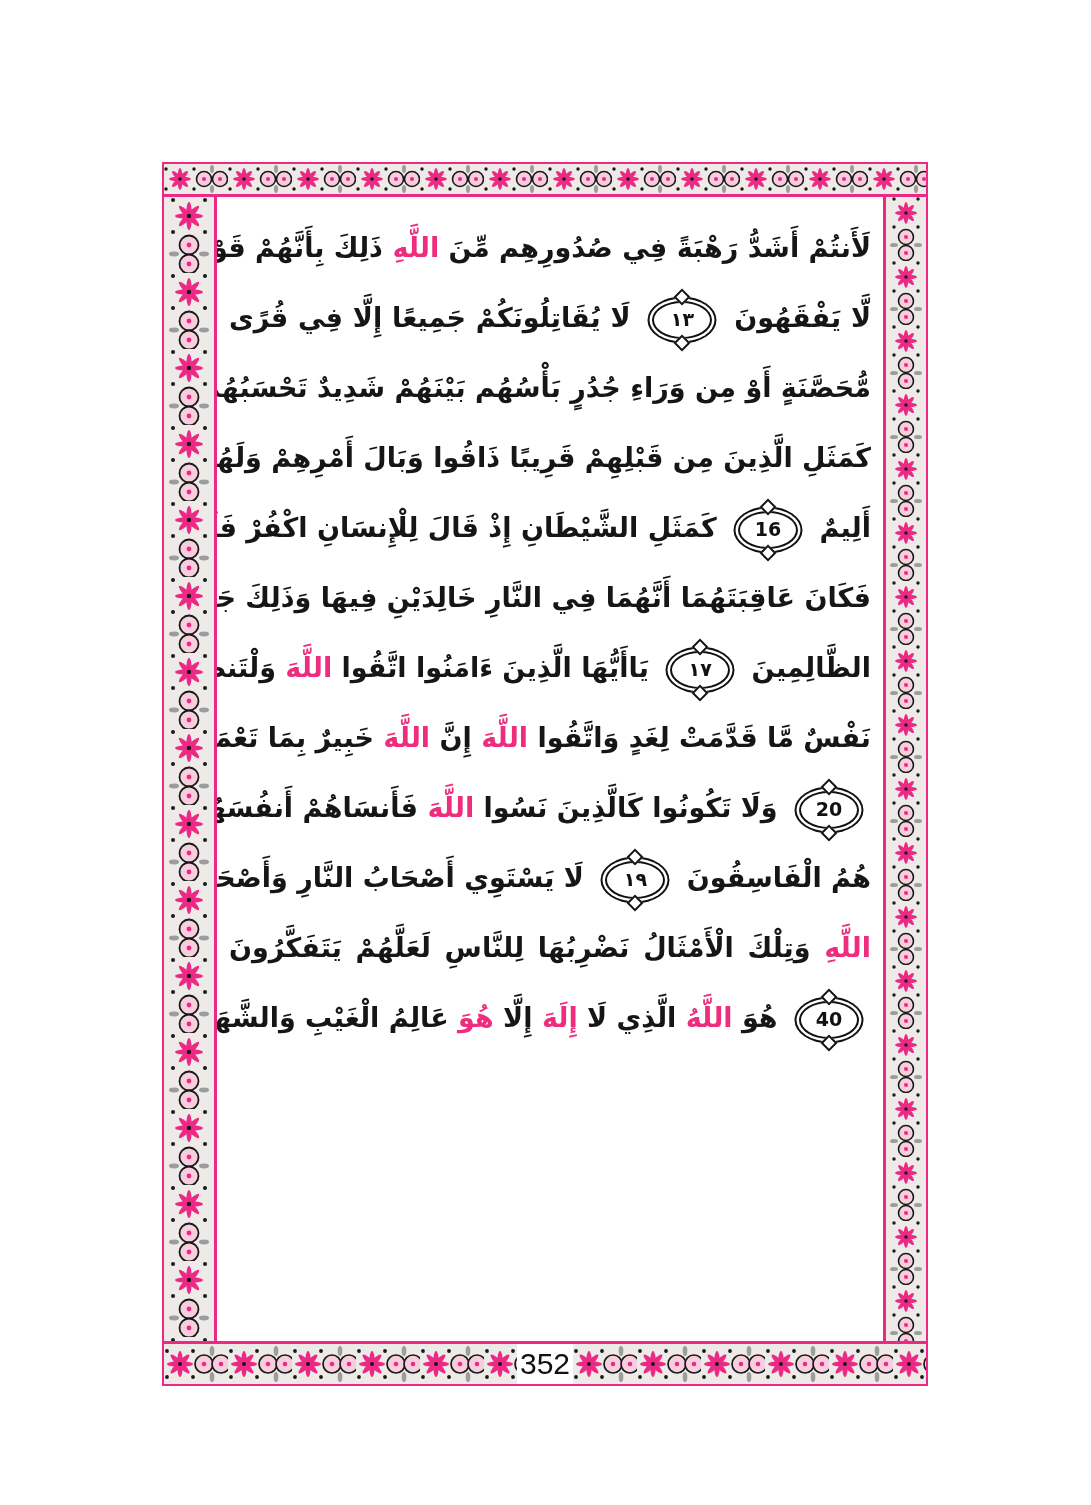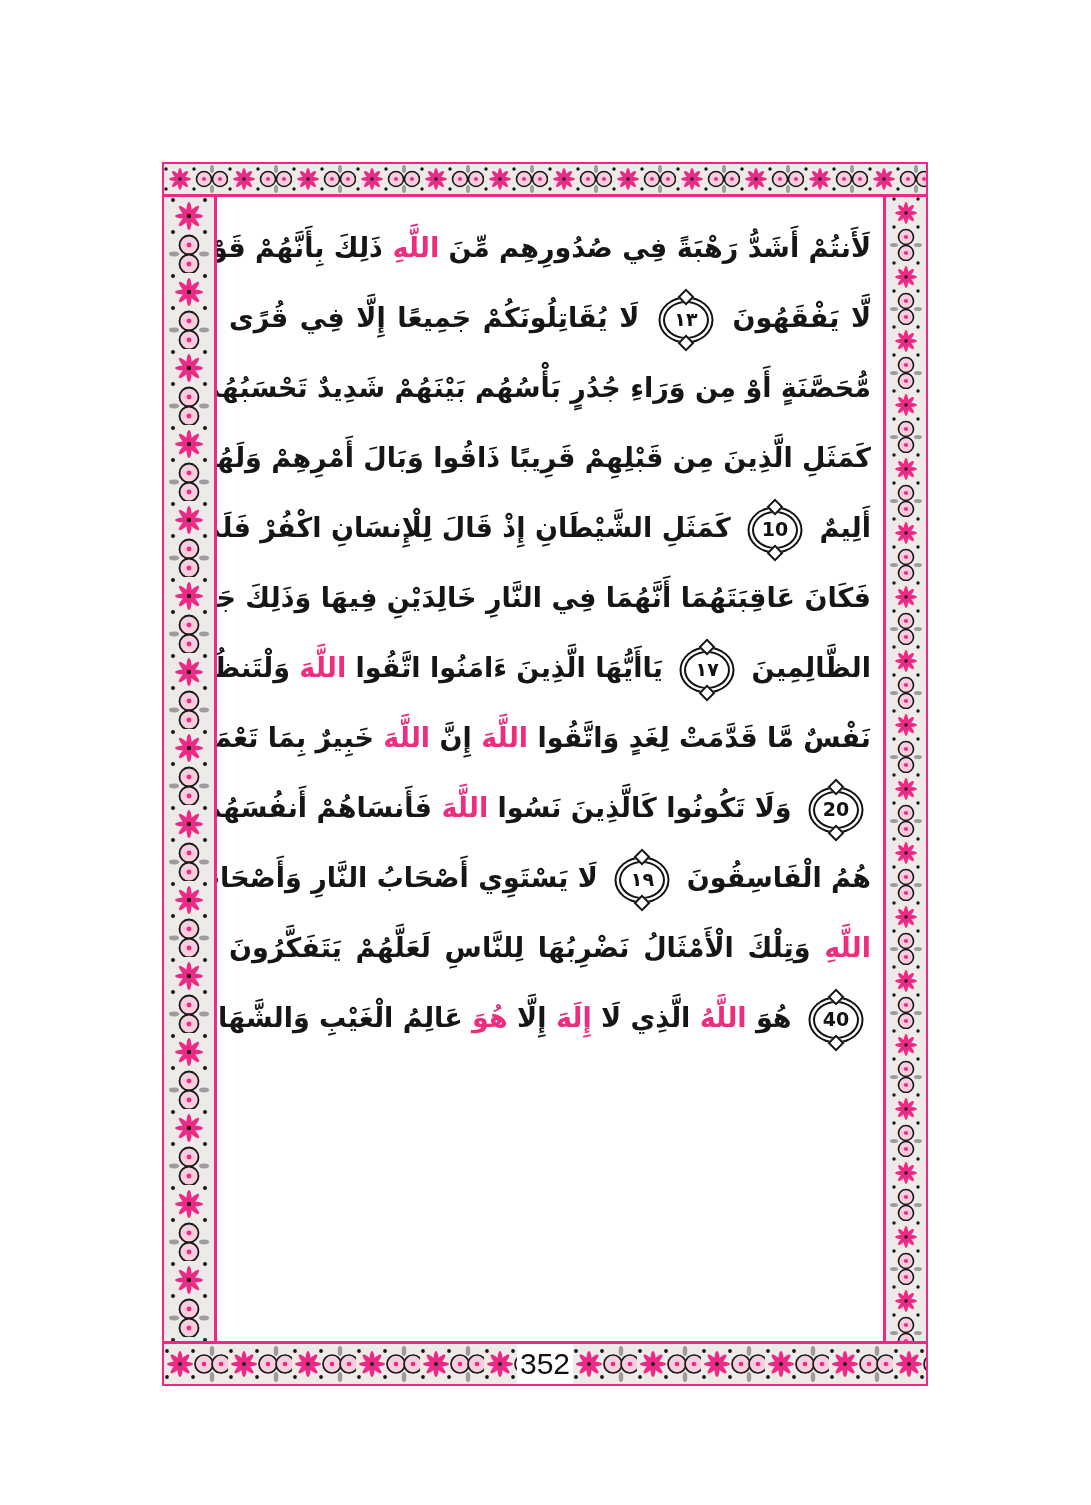--- a/index.html
+++ b/index.html
@@ -44,21 +44,21 @@
     text-align:justify;
     -moz-text-align-last:justify;
     text-align-last:justify;
     white-space:nowrap;
     font-size:27px;font-weight:bold;color:var(--ink);
   }
   .seg{color:var(--ink);}
   .hl{color:var(--hl);}
   .marker{
     display:inline-flex;align-items:center;justify-content:center;
-    width:46px;height:38px;border-radius:50%;
+    width:60px;height:38px;border-radius:50%;
     border:2px solid #111;
     box-shadow:0 0 0 2.5px #fff,0 0 0 4.5px #111;
     font-size:19px;font-weight:bold;color:#111;
     vertical-align:middle;position:relative;
     margin:0 12px;line-height:1;
     background:#fff;
   }
   .marker::before,.marker::after{
     content:"";position:absolute;left:50%;
     width:8px;height:8px;background:#fff;border:2px solid #111;
@@ -175,21 +175,21 @@
     <div class="b-left">
       <svg>
           <rect width="100%" height="100%" fill="url(#tileVL)"></rect>
         </svg>
     </div>
     <div class="content">
         <div class="line"><span class="seg">لَأَنتُمْ أَشَدُّ رَهْبَةً فِي صُدُورِهِم مِّنَ</span> <span class="seg hl">اللَّهِ</span> <span class="seg">ذَلِكَ بِأَنَّهُمْ قَوْمٌ</span> </div>
         <div class="line"><span class="seg">لَّا يَفْقَهُونَ</span> <span class="marker">١٣</span> <span class="seg">لَا يُقَاتِلُونَكُمْ جَمِيعًا إِلَّا فِي قُرًى</span> </div>
         <div class="line"><span class="seg">مُّحَصَّنَةٍ أَوْ مِن وَرَاءِ جُدُرٍ بَأْسُهُم بَيْنَهُمْ شَدِيدٌ تَحْسَبُهُمْ</span> </div>
         <div class="line"><span class="seg">كَمَثَلِ الَّذِينَ مِن قَبْلِهِمْ قَرِيبًا ذَاقُوا وَبَالَ أَمْرِهِمْ وَلَهُمْ عَذَابٌ</span> </div>
-        <div class="line"><span class="seg">أَلِيمٌ</span> <span class="marker">10</span> <span class="seg">كَمَثَلِ الشَّيْطَانِ إِذْ قَالَ لِلْإِنسَانِ اكْفُرْ فَلَمَّا كَفَرَ</span> </div>
+        <div class="line"><span class="seg">أَلِيمٌ</span> <span class="marker">16</span> <span class="seg">كَمَثَلِ الشَّيْطَانِ إِذْ قَالَ لِلْإِنسَانِ اكْفُرْ فَلَمَّا كَفَرَ</span> </div>
         <div class="line"><span class="seg">فَكَانَ عَاقِبَتَهُمَا أَنَّهُمَا فِي النَّارِ خَالِدَيْنِ فِيهَا وَذَلِكَ جَزَاءُ</span> </div>
         <div class="line"><span class="seg">الظَّالِمِينَ</span> <span class="marker">١٧</span> <span class="seg">يَاأَيُّهَا الَّذِينَ ءَامَنُوا اتَّقُوا</span> <span class="seg hl">اللَّهَ</span> <span class="seg">وَلْتَنظُرْ</span> </div>
         <div class="line"><span class="seg">نَفْسٌ مَّا قَدَّمَتْ لِغَدٍ وَاتَّقُوا</span> <span class="seg hl">اللَّهَ</span> <span class="seg">إِنَّ</span> <span class="seg hl">اللَّهَ</span> <span class="seg">خَبِيرٌ بِمَا تَعْمَلُونَ</span> </div>
         <div class="line"><span class="marker">20</span> <span class="seg">وَلَا تَكُونُوا كَالَّذِينَ نَسُوا</span> <span class="seg hl">اللَّهَ</span> <span class="seg">فَأَنسَاهُمْ أَنفُسَهُمْ أُولَئِكَ</span> </div>
         <div class="line"><span class="seg">هُمُ الْفَاسِقُونَ</span> <span class="marker">١٩</span> <span class="seg">لَا يَسْتَوِي أَصْحَابُ النَّارِ وَأَصْحَابُ</span> </div>
         <div class="line"><span class="seg hl">اللَّهِ</span> <span class="seg">وَتِلْكَ الْأَمْثَالُ نَضْرِبُهَا لِلنَّاسِ لَعَلَّهُمْ يَتَفَكَّرُونَ</span> </div>
         <div class="line"><span class="marker">40</span> <span class="seg">هُوَ</span> <span class="seg hl">اللَّهُ</span> <span class="seg">الَّذِي لَا</span> <span class="seg hl">إِلَهَ</span> <span class="seg">إِلَّا</span> <span class="seg hl">هُوَ</span> <span class="seg">عَالِمُ الْغَيْبِ وَالشَّهَادَةِ</span> </div>
       </div>
     <div class="b-right">
       <svg>

